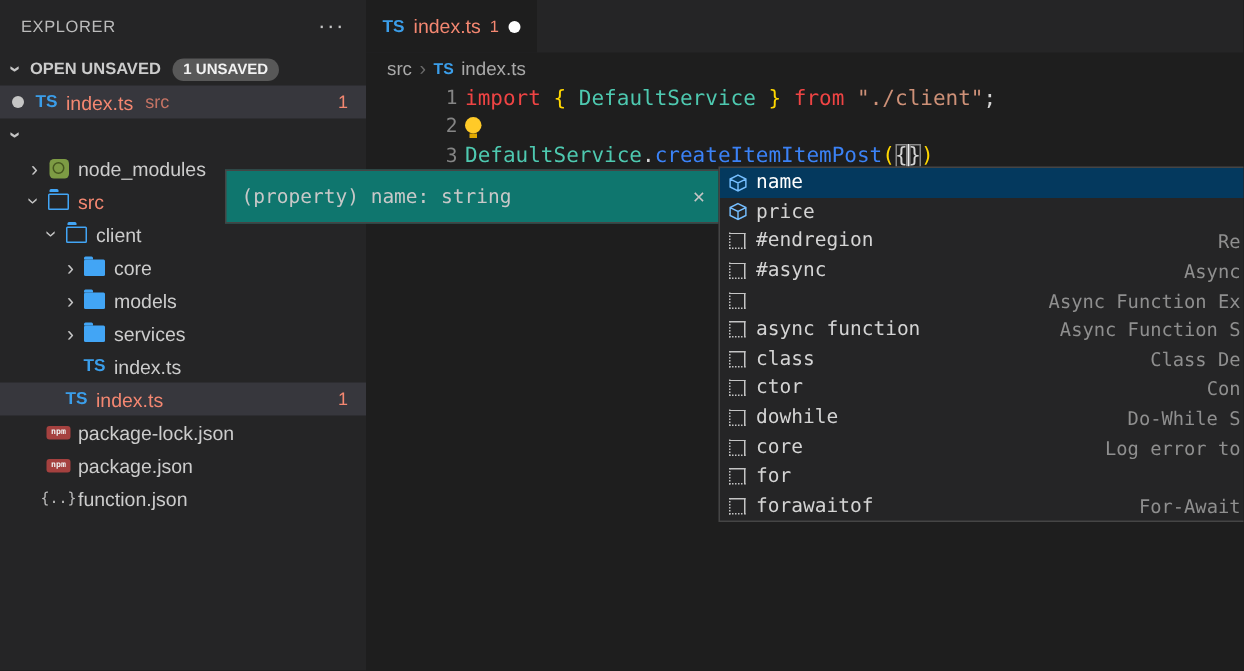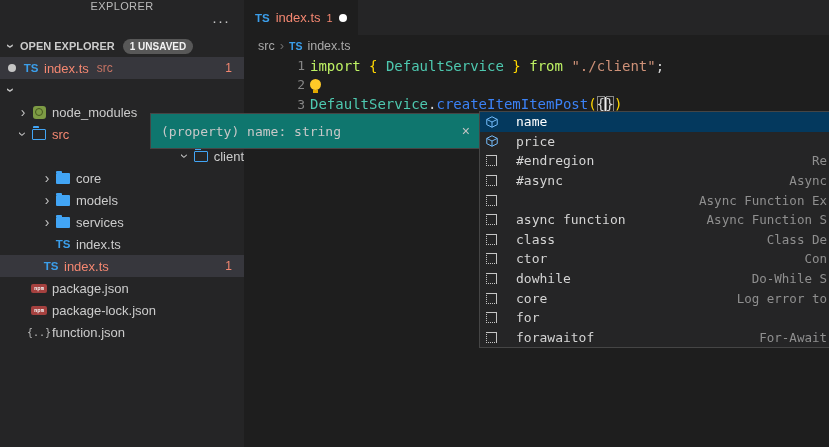--- a/index.html
+++ b/index.html
@@ -5,21 +5,21 @@
   * { box-sizing: border-box; margin: 0; padding: 0; }
   html,body { width:829px; height:447px; overflow:hidden; }
   body {
     position:relative; background:#1e1e1e; color:#cccccc;
     font-family:"Liberation Sans","DejaVu Sans",sans-serif; font-size:13px;
   }
   .mono { font-family:"DejaVu Sans Mono","Liberation Mono",monospace; }
 
   
   #sidebar { position:absolute; left:0; top:0; width:244px; height:447px; background:#252526; }
-  #sb-title { height:35px; display:flex; align-items:center; padding:0 14px; font-size:11px; letter-spacing:.4px; color:#bbbbbb;flex-direction:column; }
+  #sb-title { height:35px; display:flex; align-items:center; padding:16px 14px; font-size:11px; letter-spacing:.4px; color:#bbbbbb; }
   #sb-title .more { margin-left:auto; color:#c5c5c5; font-size:15px; letter-spacing:1px; cursor:pointer; }
   .sect-head { height:22px; display:flex; align-items:center; font-weight:bold; font-size:11px; color:#cccccc; padding-left:4px; }
   .sect-head .chev { margin-right:2px; }
   .badge-pill { background:#585858; color:#f2f2f2; font-size:10px; font-weight:bold; border-radius:9px; padding:2px 7px; margin-left:8px; }
   .row { height:22px; display:flex; align-items:center; position:relative; white-space:nowrap; }
   .row.selected { background:#37373d; }
   .row .label { margin-left:4px; }
   .row .desc { margin-left:8px; font-size:12px; opacity:.75; }
   .row .err-badge { position:absolute; right:12px; color:#f48771; font-size:12px; }
   .error-fg { color:#f48771; }
@@ -46,57 +46,57 @@
   #tab-active { height:35px; background:#1e1e1e; display:flex; align-items:center; gap:6px; padding:0 11px; }
   #tab-active .tab-err { color:#f48771; font-size:11px; }
   .tab-dot { width:8px; height:8px; border-radius:50%; background:#ffffff; }
   #breadcrumb { height:21px; display:flex; align-items:center; gap:5px; padding-left:14px; color:#a9a9a9; font-size:12.5px; }
   #breadcrumb .sep { color:#6a6a6a; font-size:13px; }
   #breadcrumb .ts-ic { font-size:10.5px; }
   #code { font-family:"DejaVu Sans Mono","Liberation Mono",monospace; font-size:14px; }
   .cline { height:19.3px; display:flex; align-items:center; }
   .gutter { width:66px; flex:none; text-align:right; padding-right:5px; color:#858585; font-size:13px; }
   .ctext { white-space:pre; color:#d4d4d4; }
-  .tk-kw{color:#bef264} .tk-type{color:#4ec9b0} .tk-str{color:#ce9178}
+  .tk-kw{color:#ef4444} .tk-type{color:#4ec9b0} .tk-str{color:#ce9178}
   .tk-fn{color:#3b82f6} .tk-fg{color:#d4d4d4} .tk-br{color:#ffd700}
   .tk-box{ outline:1px solid #888888; outline-offset:-1px; }
   .tk-sq{ text-decoration:underline; text-decoration-style:wavy; text-decoration-color:#f14c4c; text-decoration-thickness:1px; text-underline-offset:3px; }
   .cursor { display:inline-block; width:1.5px; height:16px; background:#eeeeee; vertical-align:middle; margin:0 -0.5px; }
   .bulb { position:relative; display:inline-block; width:11px; height:11px; border-radius:50%; background:#ffca28; margin-top:-3px; }
   .bulb::after { content:''; position:absolute; left:3px; bottom:-3px; width:5px; height:3px; background:#e0a800; }
 
   
   #tooltip { position:absolute; left:150px; top:113px; width:331px; height:36px; background:#0f766e;
     border:1px solid #454545; display:flex; align-items:center; padding:0 10px; z-index:5; }
   #tooltip .tip-text { font-size:13px; color:#c8c8c8; }
   #tooltip .close { margin-left:auto; color:#c5c5c5; font-size:14px; cursor:pointer; }
 
   
   #suggest { position:absolute; left:479px; top:111px; width:353px; height:237px; background:#252526;
     border:1px solid #454545; z-index:6; overflow:hidden; }
   .s-row { height:19.6px; display:flex; align-items:center; padding:0 4px 0 3px;
     font-family:"DejaVu Sans Mono","Liberation Mono",monospace; font-size:13px; color:#d4d4d4; }
   .s-row.selected { background:#04395e; color:#ffffff; }
-  .s-row .s-label { margin-left:16px;text-align:right; }
+  .s-row .s-label { margin-left:4px;text-align:right; }
   .s-row .s-detail { margin-left:auto; font-size:12.5px; color:#8f8f8f; white-space:nowrap; }
   .s-ico { width:17px; display:inline-flex; justify-content:center; flex:none; }
   .snippet-ic { width:11px; height:11px; border:1px solid #c5c5c5; border-left-style:dotted; border-bottom-style:dotted; }
 </style>
 </head>
 <body>
 
 <div id="sidebar">
   <div id="sb-title">
     <span>EXPLORER</span>
     <span class="more">···</span>
   </div>
 
   <div class="sect-head">
     <span class="chev down">›</span>
-    <span>OPEN EXPLORER</span>
+    <span>OPEN UNSAVED</span>
     <span class="badge-pill">1 UNSAVED</span>
   </div>
 
   <div class="row selected">
     <span class="mod-dot"></span>
     <span class="ico ts-ic">TS</span>
     <span class="label error-fg">index.ts</span>
     <span class="desc error-fg">src</span>
     <span class="err-badge">1</span>
   </div>
@@ -113,21 +113,21 @@
         </span>
         <span class="label">node_modules</span>
       </div>
       <div class="row" style="padding-left: 16px;">
         <span class="chev down">›</span>
         <span class="ico">
           <span class="folder outline"></span>
         </span>
         <span class="label error-fg">src</span>
       </div>
-      <div class="row" style="padding-left: 28px; justify-content: flex-end;">
+      <div class="row" style="padding-left: 28px;">
         <span class="chev down">›</span>
         <span class="ico">
           <span class="folder outline"></span>
         </span>
         <span class="label">client</span>
       </div>
       <div class="row" style="padding-left: 40px;">
         <span class="chev">›</span>
         <span class="ico">
           <span class="folder"></span>
@@ -157,28 +157,28 @@
         <span class="chev none">›</span>
         <span class="ico ts-ic">TS</span>
         <span class="label error-fg">index.ts</span>
         <span class="err-badge">1</span>
       </div>
       <div class="row" style="padding-left: 16px;">
         <span class="chev none">›</span>
         <span class="ico">
           <span class="npm-ic">npm</span>
         </span>
+        <span class="label">package-lock.json</span>
+      </div>
+      <div class="row" style="padding-left: 16px;">
+        <span class="chev none">›</span>
+        <span class="ico">
+          <span class="npm-ic">npm</span>
+        </span>
         <span class="label">package.json</span>
-      </div>
-      <div class="row" style="padding-left: 16px;">
-        <span class="chev none">›</span>
-        <span class="ico">
-          <span class="npm-ic">npm</span>
-        </span>
-        <span class="label">package-lock.json</span>
       </div>
       <div class="row" style="padding-left: 16px;">
         <span class="chev none">›</span>
         <span class="ico json-ic">{..}</span>
         <span class="label">function.json</span>
       </div>
     </div>
 </div>
 
 <div id="editor">

